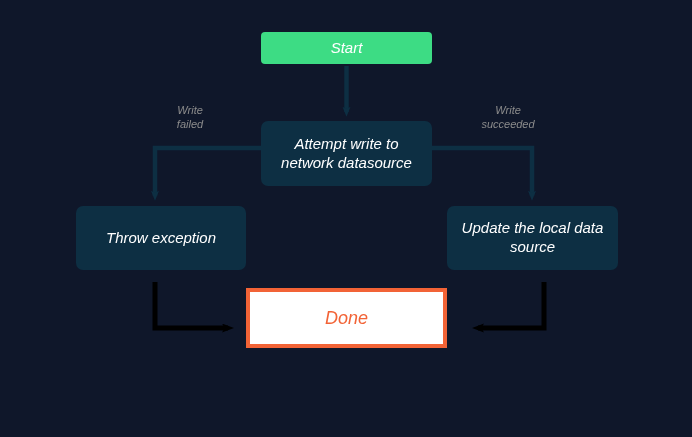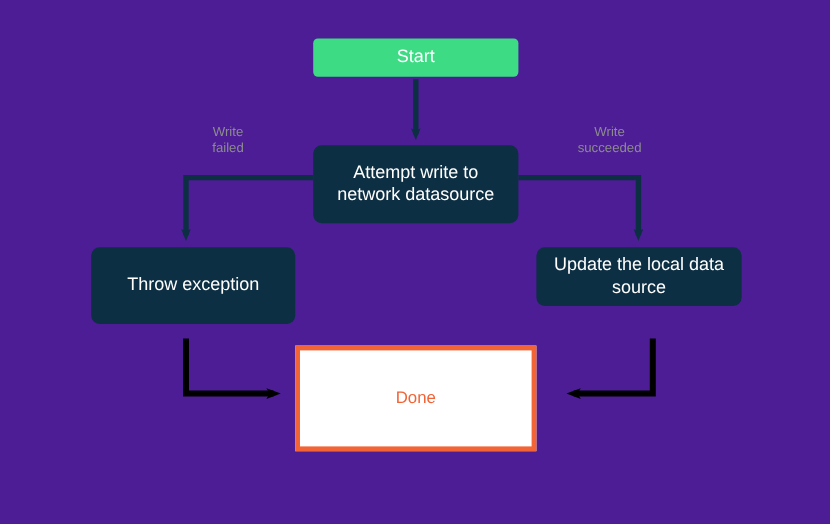--- a/index.html
+++ b/index.html
@@ -8,22 +8,23 @@
     padding: 0;
     background: #ffffff;
   }
   body {
     font-family: "Liberation Sans", sans-serif;
   }
   #canvas {
     position: relative;
     width: 692px;
     height: 437px;
-    background: #4c1d95;
+    background: #0f172a;
     overflow: hidden;
+    font-style: italic;
   }
   .node {
     position: absolute;
     box-sizing: border-box;
     display: flex;
     align-items: center;
     justify-content: center;
     text-align: center;
     line-height: 1.25;
   }
@@ -55,32 +56,32 @@
   #node-throw {
     left: 76px;
     top: 206px;
     width: 170px;
     height: 64px;
   }
   #node-update {
     left: 447px;
     top: 206px;
     width: 171px;
-    height: 49px;
+    height: 64px;
   }
   
   #node-done {
     left: 246px;
     top: 288px;
     width: 201px;
-    height: 88px;
+    height: 60px;
     background: #ffffff;
     border: 4px solid #f26336;
     color: #f26336;
-    font-size: 14px;
+    font-size: 18px;
   }
   
   .edge-label {
     position: absolute;
     color: #8c8c8c;
     font-size: 11px;
     line-height: 1.3;
     text-align: center;
     white-space: pre-line;
   }

